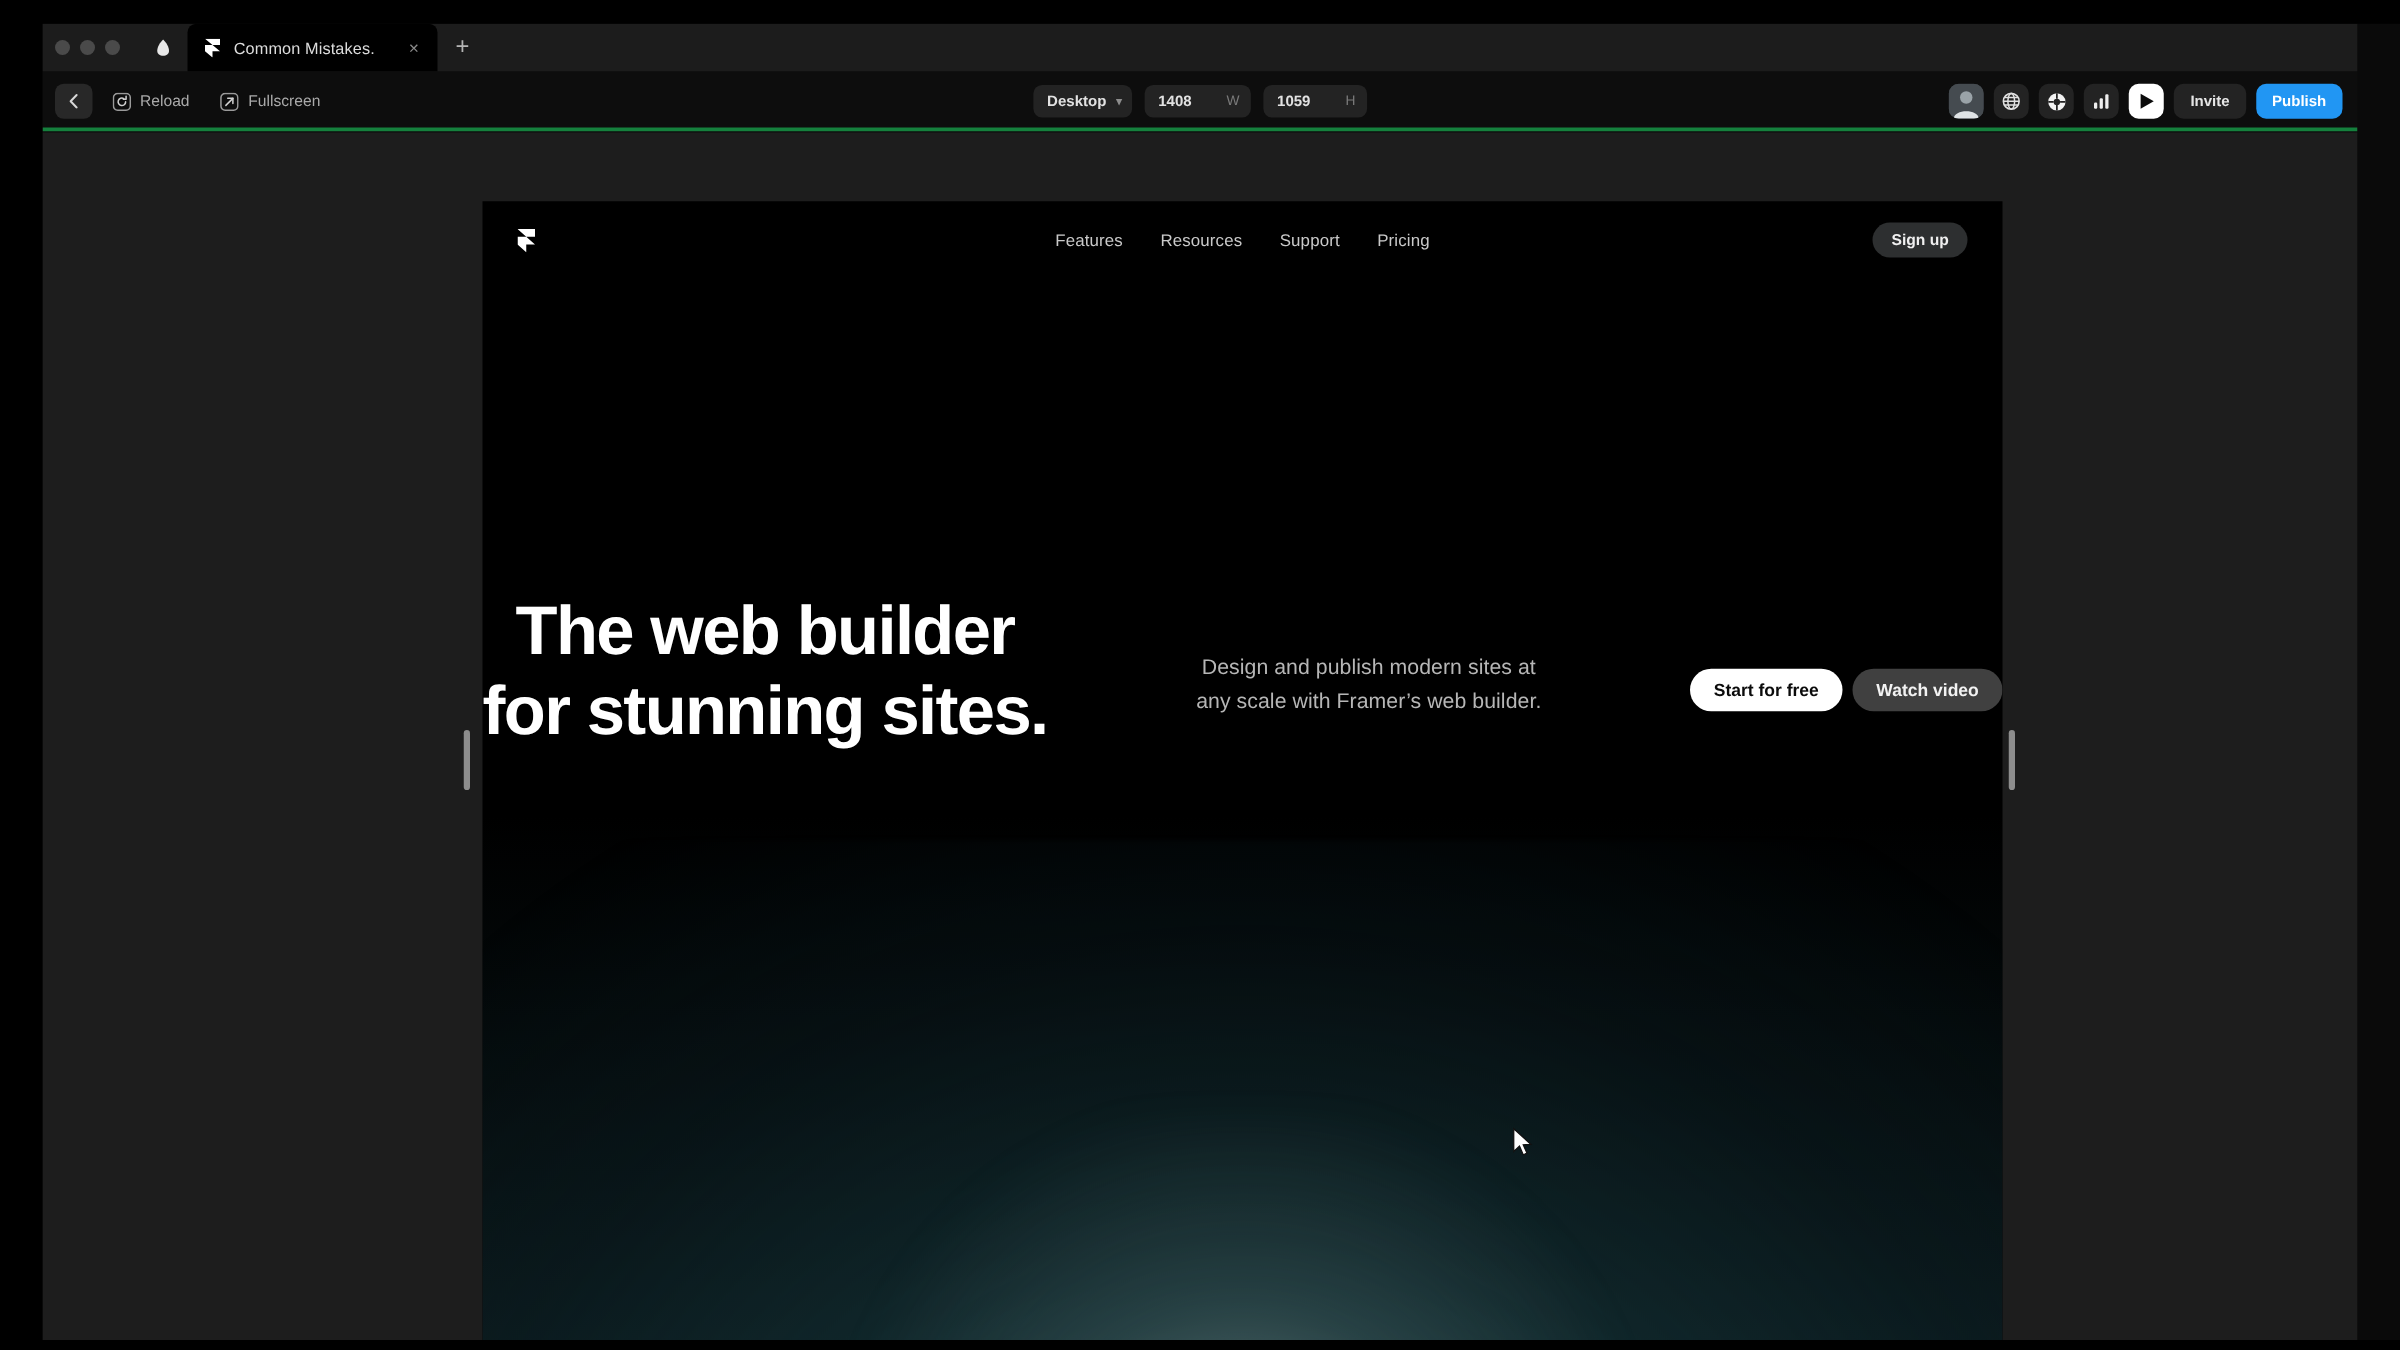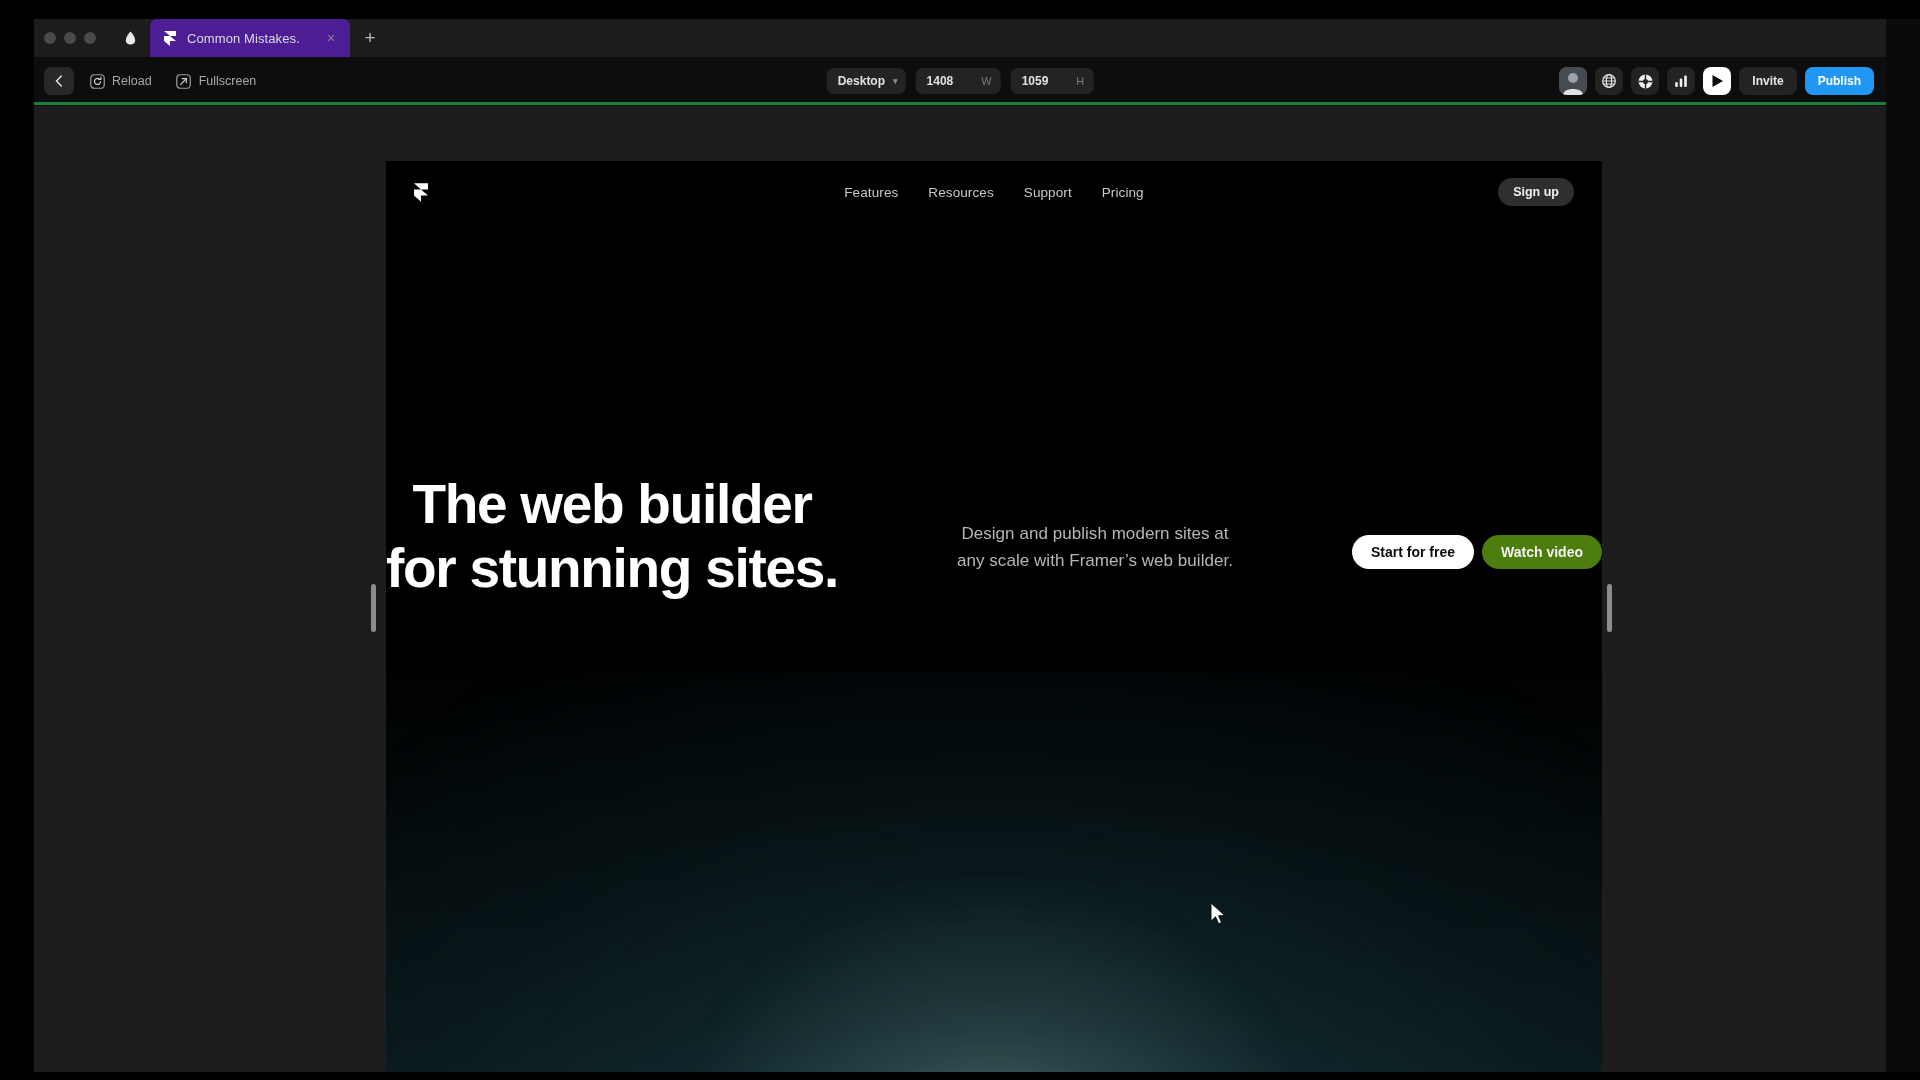--- a/index.html
+++ b/index.html
@@ -42,21 +42,21 @@
     width: 40px; height: 38px;
     display: flex; align-items: center; justify-content: center;
   }
   .homebtn svg { display:block; }
 
   .tab {
     position: relative;
     display: flex; align-items: center; gap: 9px;
     height: 38px;
     padding: 0 10px 0 14px;
-    background: #4c1d95;
+    background: #000000;
     min-width: 200px;
     border-top-left-radius: 7px;
     border-top-right-radius: 7px;
   }
   .tab-favicon { width: 14px; height: 16px; display:flex; align-items:center; }
   .tab-title {
     color: #dcdcdc; font-size: 13px; letter-spacing: .1px;
     white-space: nowrap; overflow: hidden; text-overflow: ellipsis;
     max-width: 130px;
   }
@@ -242,21 +242,21 @@
   .hero-cta {
     margin-top: 30px;
     display: flex; align-items: center; gap: 8px;
   }
   .cta {
     height: 34px; padding: 10px 19px; border-radius: 17px;
     font-size: 14px; font-weight: 600;
     display: flex; align-items: center;
   }
   .cta.primary { background: #fff; color: #0b0b0b; }
-  .cta.secondary { background: #4d7c0f; color: #f2f2f2; }
+  .cta.secondary { background: #404040; color: #f2f2f2; }
 
   
   .cursor {
     position: absolute; left: 1210px; top: 902px;
     z-index: 80; pointer-events: none;
   }
 </style>
 </head>
 <body>
 

